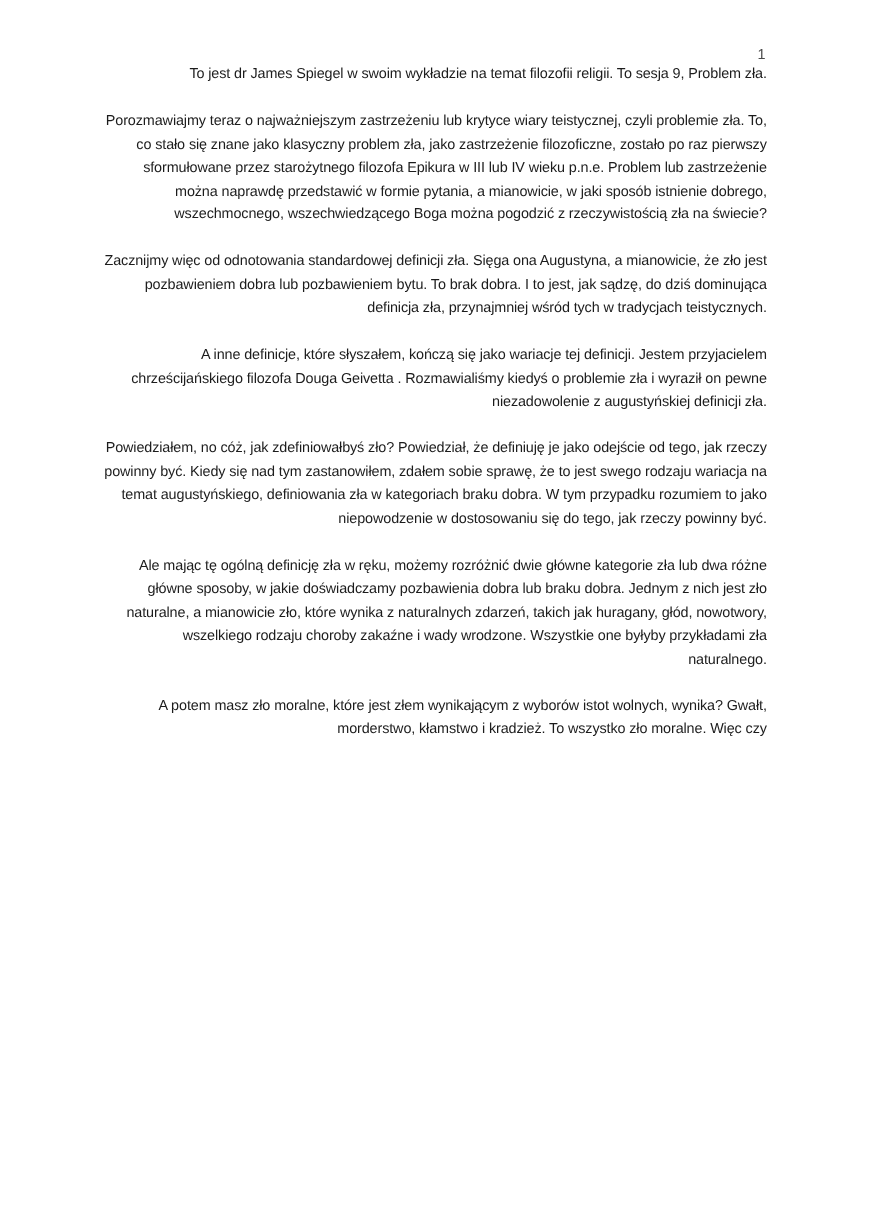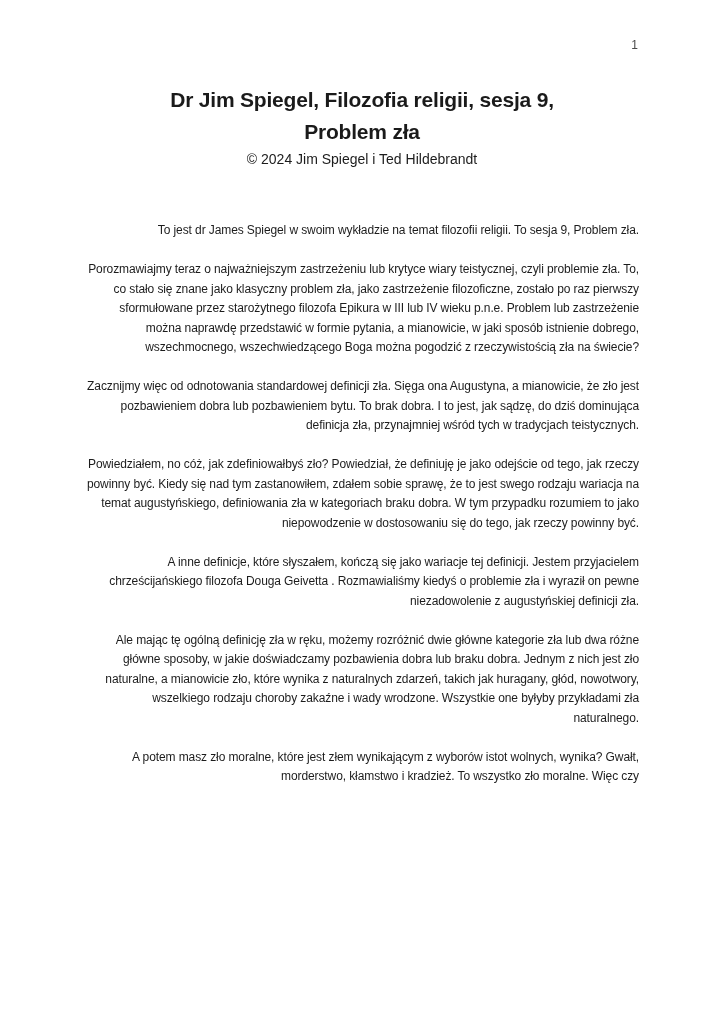--- a/index.html
+++ b/index.html
@@ -58,31 +58,24 @@
     margin: 0 0 19.5px 0;
   }
 </style>
 </head>
 <body>
 
 <div class="page">
 
   <div class="page-number">1</div>
 
-  <header class="doc-header">
-    <h1 class="doc-title">
-      <span class="title-line">Dr Jim Spiegel, Filozofia religii, sesja 9,</span>
-      <span class="title-line">Problem zła</span>
-    </h1>
-    <p class="copyright">© 2024 Jim Spiegel i Ted Hildebrandt</p>
-  </header>
 
   <main class="doc-body">
     <p>To jest dr James Spiegel w swoim wykładzie na temat filozofii religii. To sesja 9, Problem zła.</p>
     <p>Porozmawiajmy teraz o najważniejszym zastrzeżeniu lub krytyce wiary teistycznej, czyli problemie zła. To, co stało się znane jako klasyczny problem zła, jako zastrzeżenie filozoficzne, zostało po raz pierwszy sformułowane przez starożytnego filozofa Epikura w III lub IV wieku p.n.e. Problem lub zastrzeżenie można naprawdę przedstawić w formie pytania, a mianowicie, w jaki sposób istnienie dobrego, wszechmocnego, wszechwiedzącego Boga można pogodzić z rzeczywistością zła na świecie?</p>
     <p>Zacznijmy więc od odnotowania standardowej definicji zła. Sięga ona Augustyna, a mianowicie, że zło jest pozbawieniem dobra lub pozbawieniem bytu. To brak dobra. I to jest, jak sądzę, do dziś dominująca definicja zła, przynajmniej wśród tych w tradycjach teistycznych.</p>
+    <p>A inne definicje, które słyszałem, kończą się jako wariacje tej definicji. Jestem przyjacielem chrześcijańskiego filozofa Douga Geivetta . Rozmawialiśmy kiedyś o problemie zła i wyraził on pewne niezadowolenie z augustyńskiej definicji zła.</p>
     <p>Powiedziałem, no cóż, jak zdefiniowałbyś zło? Powiedział, że definiuję je jako odejście od tego, jak rzeczy powinny być. Kiedy się nad tym zastanowiłem, zdałem sobie sprawę, że to jest swego rodzaju wariacja na temat augustyńskiego, definiowania zła w kategoriach braku dobra. W tym przypadku rozumiem to jako niepowodzenie w dostosowaniu się do tego, jak rzeczy powinny być.</p>
-    <p>A inne definicje, które słyszałem, kończą się jako wariacje tej definicji. Jestem przyjacielem chrześcijańskiego filozofa Douga Geivetta . Rozmawialiśmy kiedyś o problemie zła i wyraził on pewne niezadowolenie z augustyńskiej definicji zła.</p>
     <p>Ale mając tę ogólną definicję zła w ręku, możemy rozróżnić dwie główne kategorie zła lub dwa różne główne sposoby, w jakie doświadczamy pozbawienia dobra lub braku dobra. Jednym z nich jest zło naturalne, a mianowicie zło, które wynika z naturalnych zdarzeń, takich jak huragany, głód, nowotwory, wszelkiego rodzaju choroby zakaźne i wady wrodzone. Wszystkie one byłyby przykładami zła naturalnego.</p>
     <p>A potem masz zło moralne, które jest złem wynikającym z wyborów istot wolnych, wynika? Gwałt, morderstwo, kłamstwo i kradzież. To wszystko zło moralne. Więc czy</p>
   </main>
 
 </div>
 
 </body></html>

